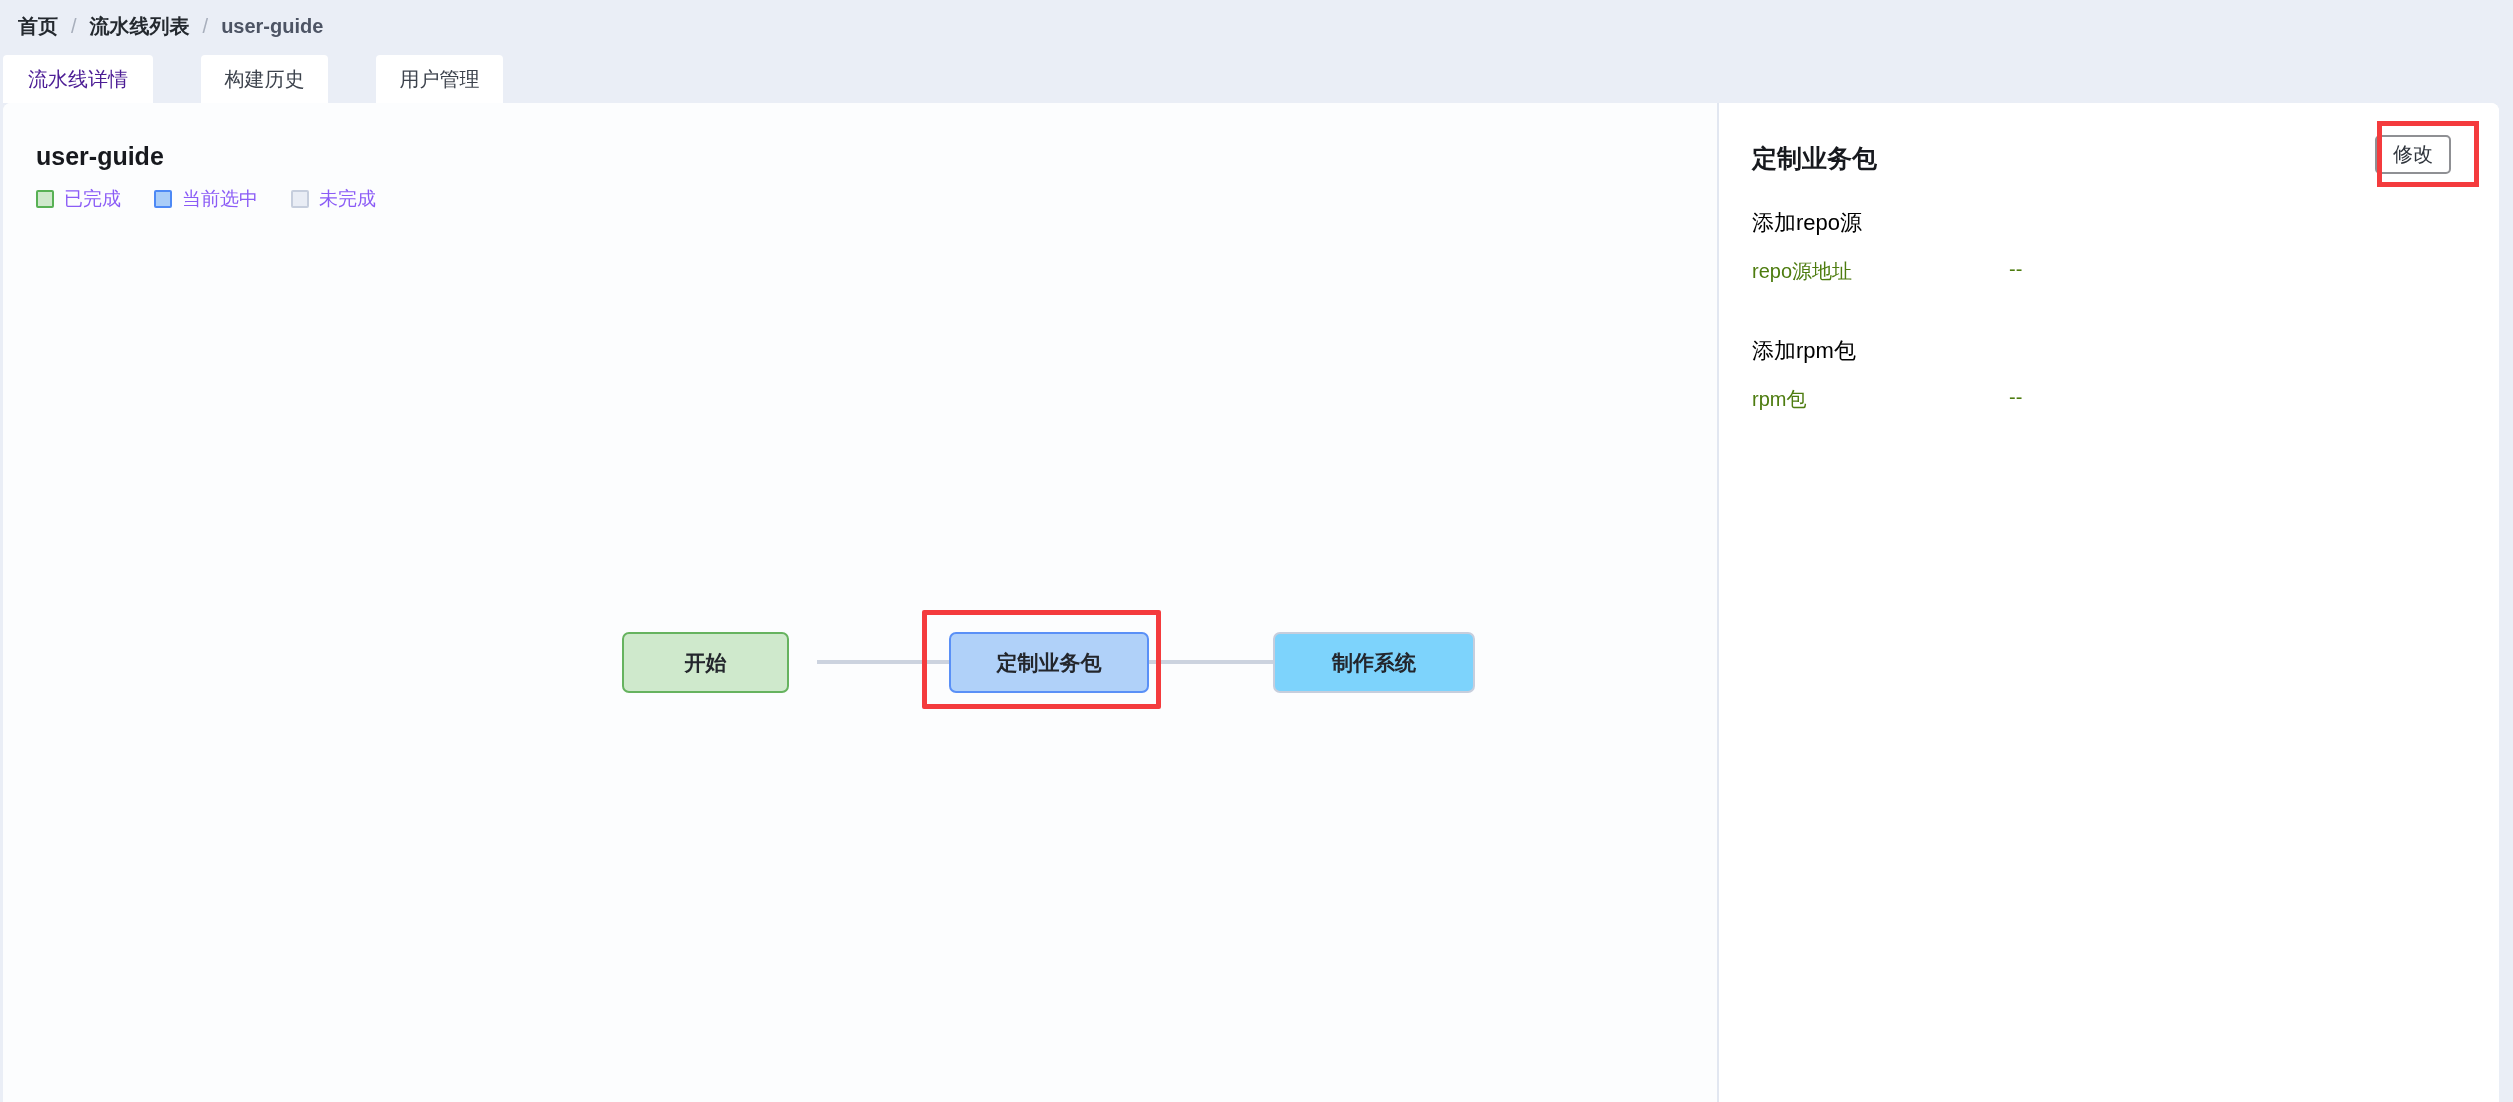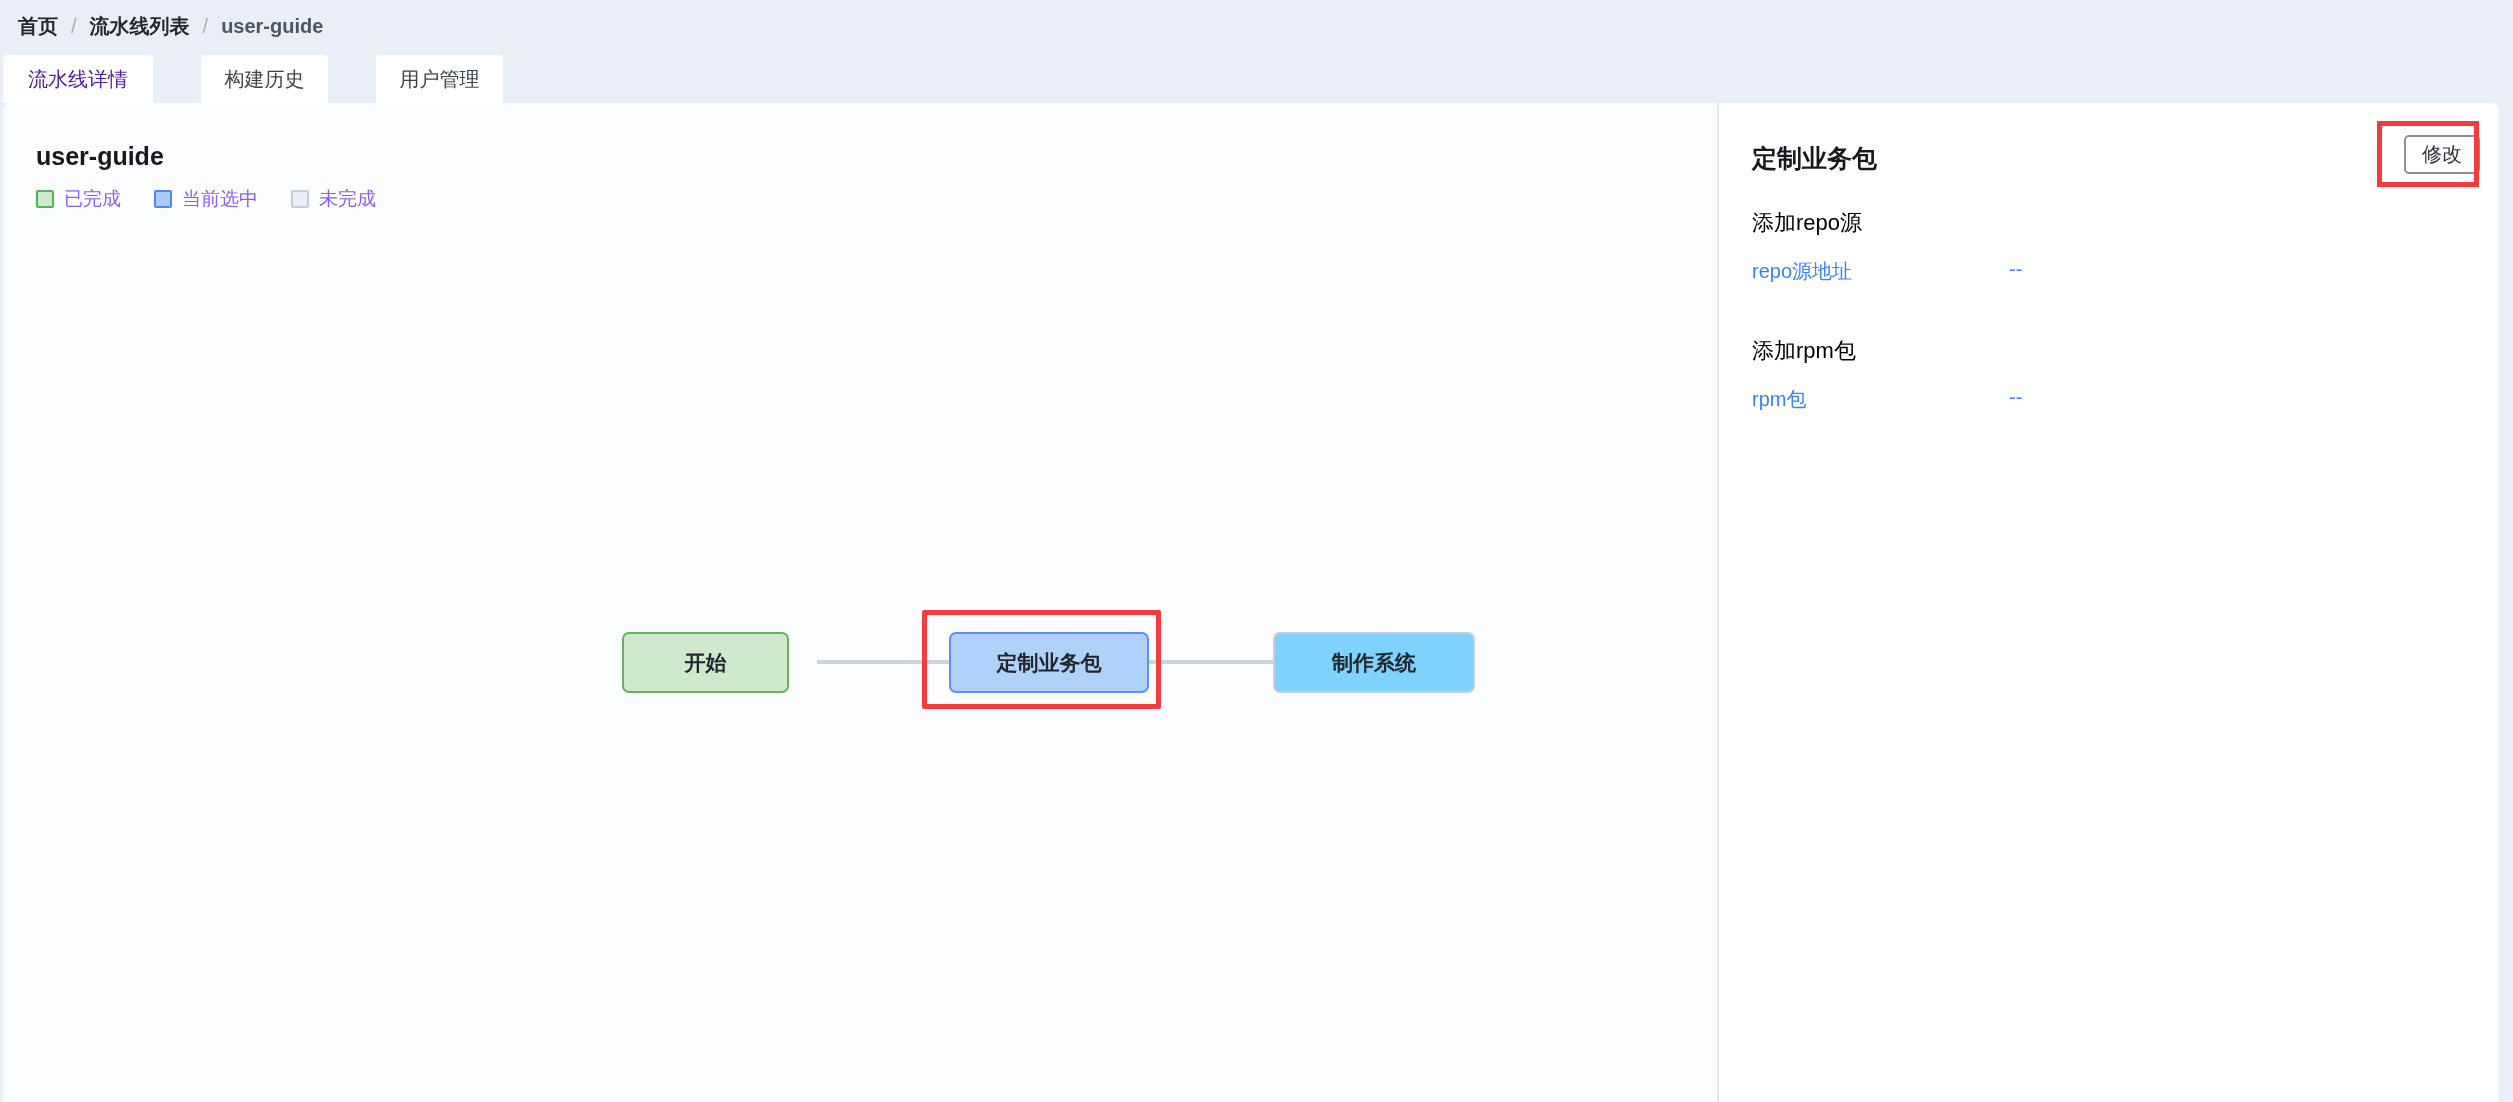--- a/index.html
+++ b/index.html
@@ -100,41 +100,41 @@
     border: 5px solid #f43b3d; border-radius: 2px;
     pointer-events: none;
   }
 
   
   .details-title {
     position: absolute; left: 33px; top: 39px;
     font-size: 25px; font-weight: 700; color: #17191e;
   }
   .edit-button {
-    position: absolute; left: 685px; top: 32px; width: 76px; height: 39px;
+    position: absolute; left: 656px; top: 32px; width: 76px; height: 39px;
     background: #ffffff;
     border: 2px solid #8f9094; border-radius: 5px;
     font-size: 20px; color: #2f343c;
     font-family: Liberation Serif, serif;
     display: flex; align-items: center; justify-content: center;
     cursor: pointer;
   }
   .button-annotation {
     position: absolute; left: 658px; top: 18px; width: 102px; height: 66px;
     border: 5px solid #f43b3d;
     pointer-events: none;
   }
   .section-heading {
     position: absolute; left: 33px;
     font-size: 22px; font-weight: 400; color: #000000;
   }
   .sec-1 { top: 105px; }
   .sec-2 { top: 233px; }
   .field-label, .field-value {
-    position: absolute; font-size: 20px; color: #3b82f6;
+    position: absolute; font-size: 20px; color: #4d7c0f;
   }
   .field-label { left: 33px; }
   .field-value { left: 290px; }
   .row-1 { top: 155px; }
   .row-2 { top: 283px; }
 </style>
 </head>
 <body>
 
 <div class="breadcrumb">

